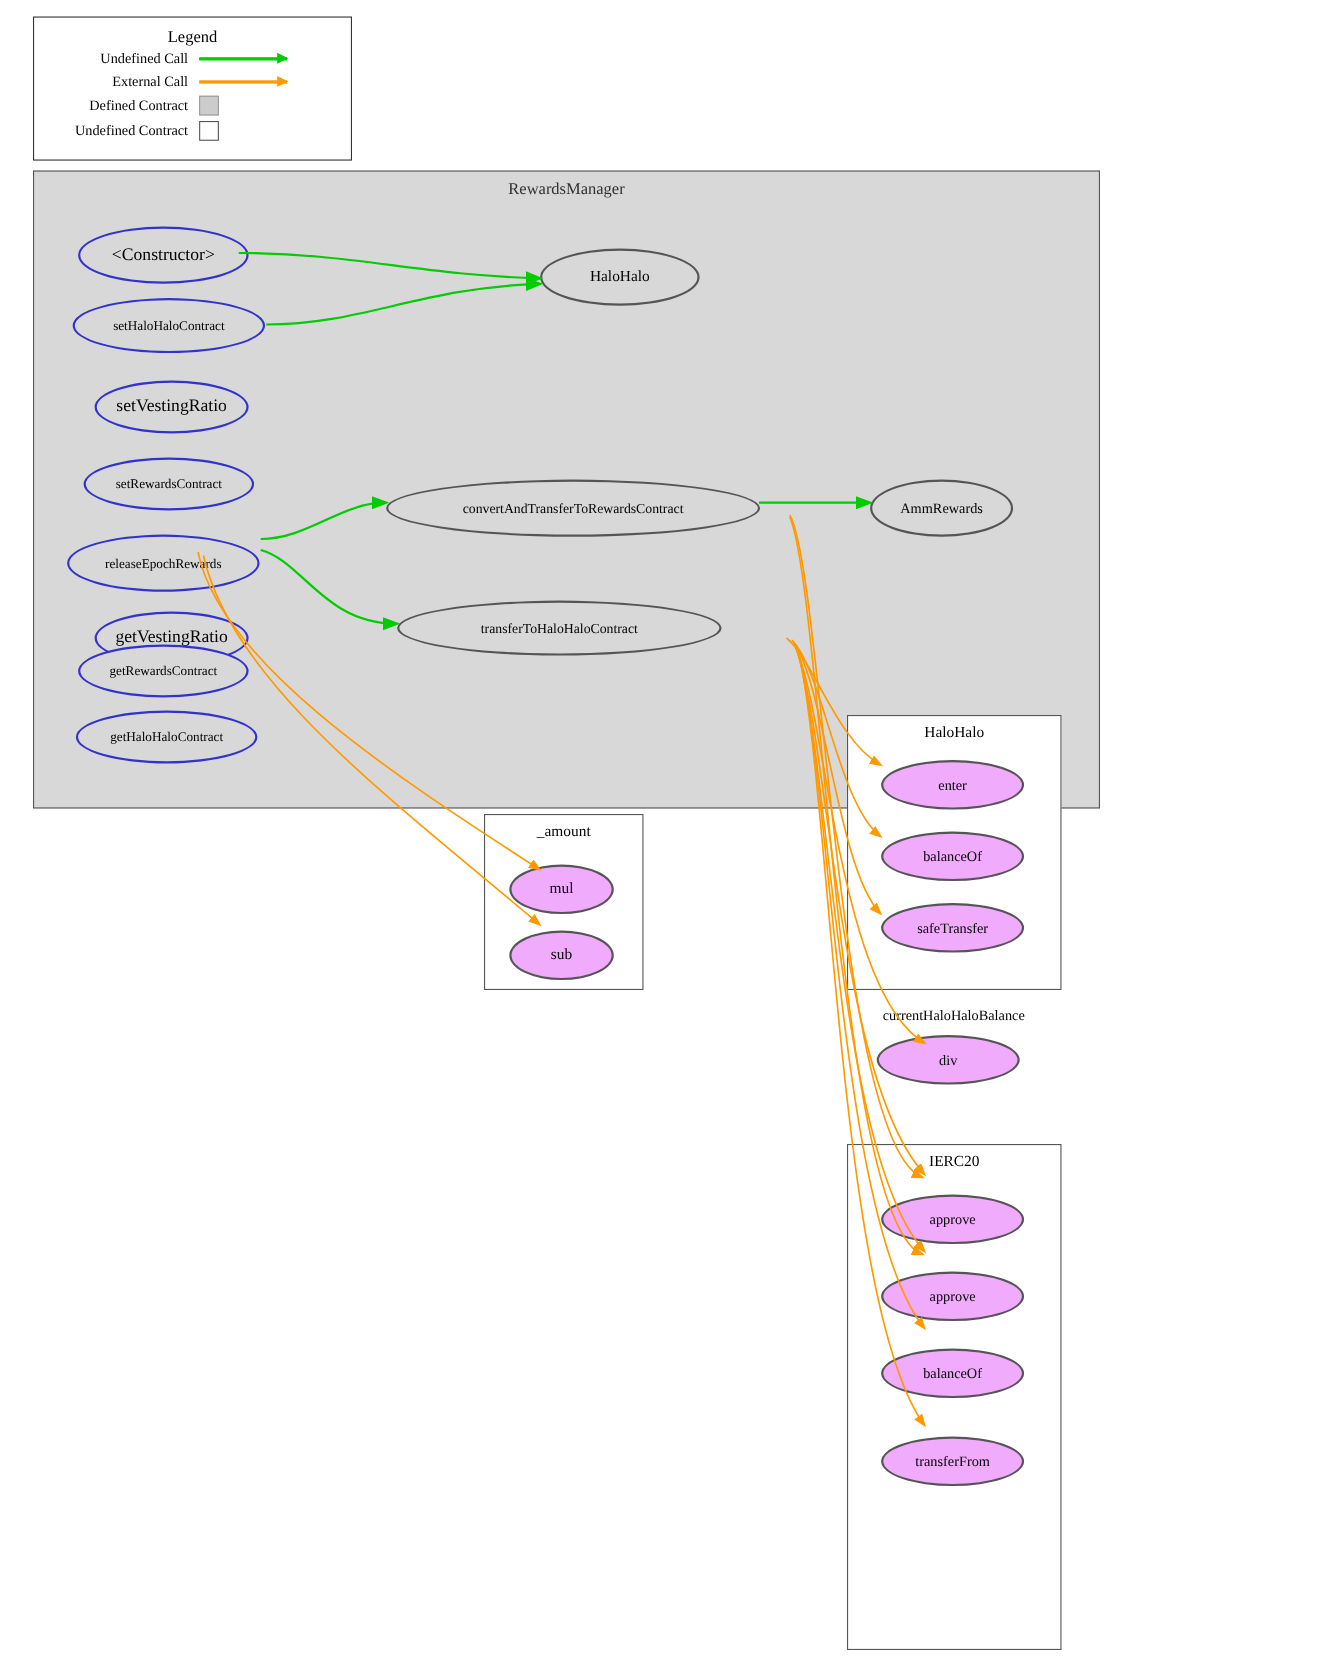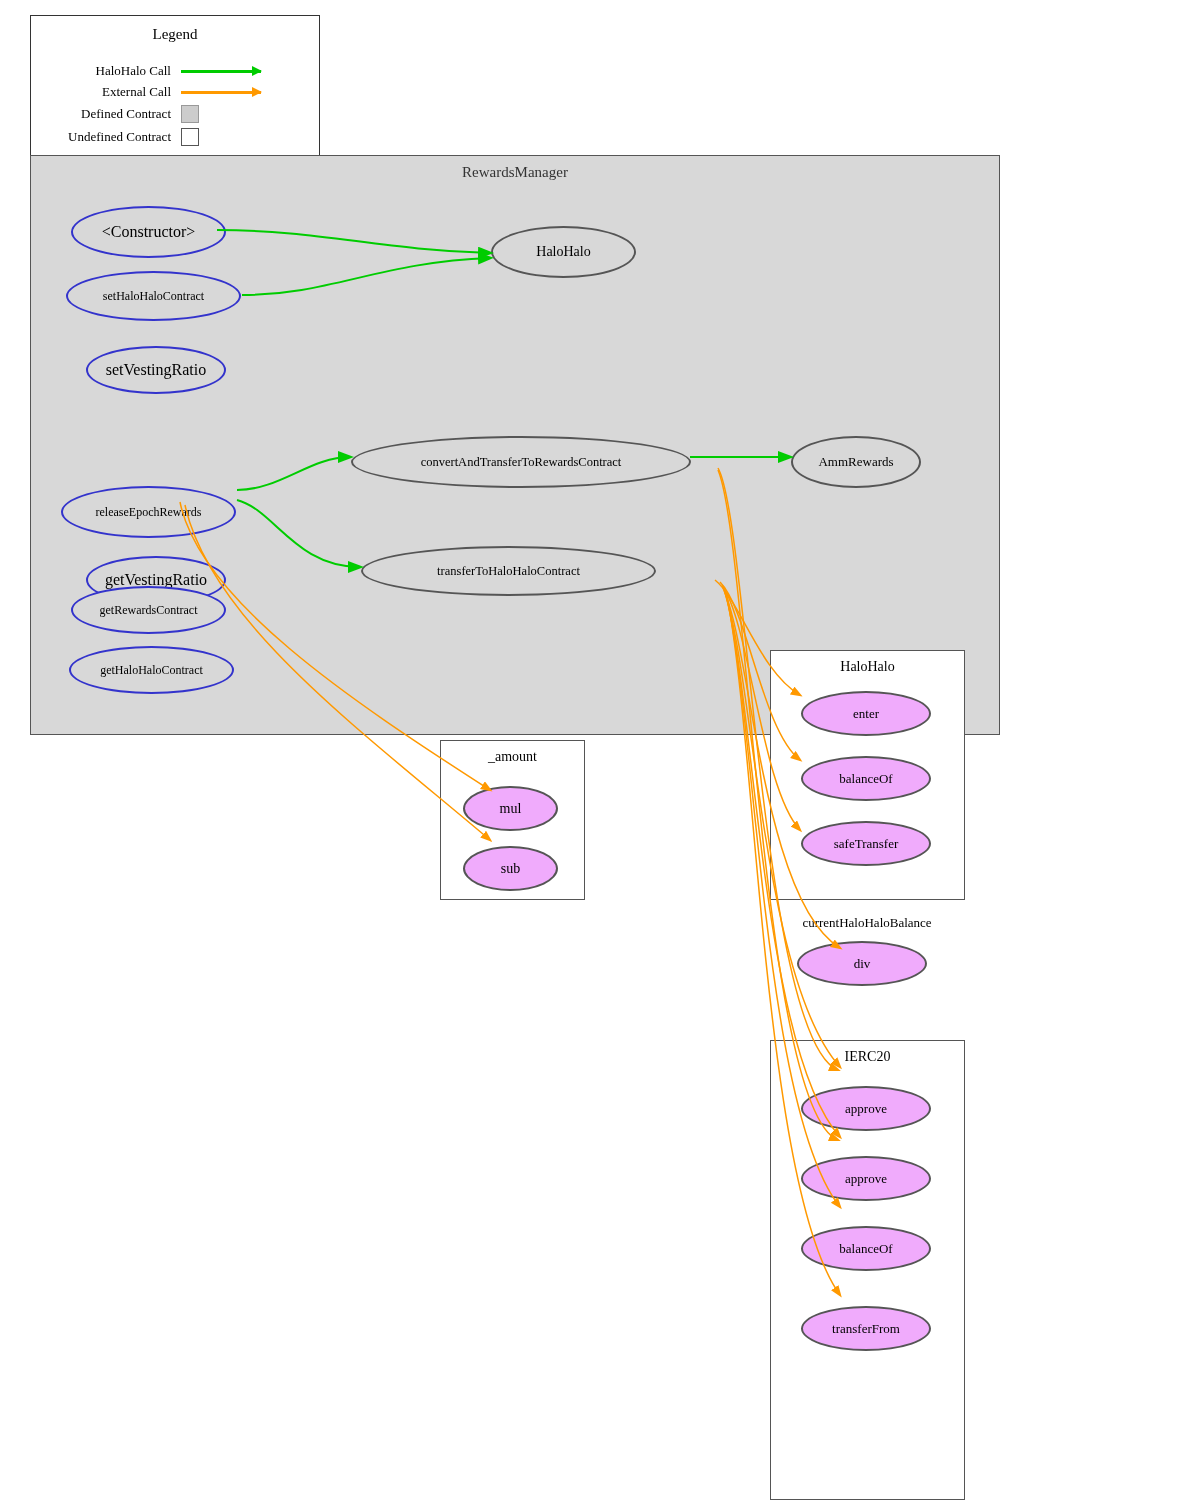--- a/index.html
+++ b/index.html
@@ -19,21 +19,21 @@
       top: 15px;
       left: 30px;
       border: 1.5px solid #333;
       background: #fff;
       padding: 10px 20px 12px 20px;
       width: 290px;
     }
     .legend-title {
       text-align: center;
       font-size: 15px;
-      margin-bottom: 20px;
+      margin-bottom: 2px;
     }
     .legend-row {
       display: flex;
       align-items: center;
       margin-bottom: 5px;
       font-size: 13px;
     }
     .legend-label {
       width: 130px;
       text-align: right;
@@ -168,21 +168,21 @@
       background: #fff;
       margin-top: 35px;
     }
   </style>
 </head>
 <body>
 
 <div class="legend-box">
   <div class="legend-title">Legend</div>
   <div class="legend-row">
-    <span class="legend-label">HaloHalo Call</span>
+    <span class="legend-label">Undefined Call</span>
     <div class="legend-line green legend-arrow legend-arrow-green"></div>
   </div>
   <div class="legend-row">
     <span class="legend-label">External Call</span>
     <div class="legend-line orange legend-arrow legend-arrow-orange"></div>
   </div>
   <div class="legend-row">
     <span class="legend-label">Defined Contract</span>
     <div class="legend-square defined"></div>
   </div>
@@ -200,20 +200,23 @@
   </div>
 
   <div class="node node-blue" style="left:35px; top:115px; width:175px; height:50px; font-size:12px;">
     setHaloHaloContract
   </div>
 
   <div class="node node-blue" style="left:55px; top:190px; width:140px; height:48px;">
     setVestingRatio
   </div>
 
+  <div class="node node-blue" style="left:45px; top:260px; width:155px; height:48px; font-size:12px;">
+    setRewardsContract
+  </div>
 
   <div class="node node-blue" style="left:30px; top:330px; width:175px; height:52px; font-size:12px;">
     releaseEpochRewards
   </div>
 
   <div class="node node-blue" style="left:55px; top:400px; width:140px; height:48px;">
     getVestingRatio
   </div>
 
   <div class="node node-blue" style="left:40px; top:430px; width:155px; height:48px; font-size:12px;">

